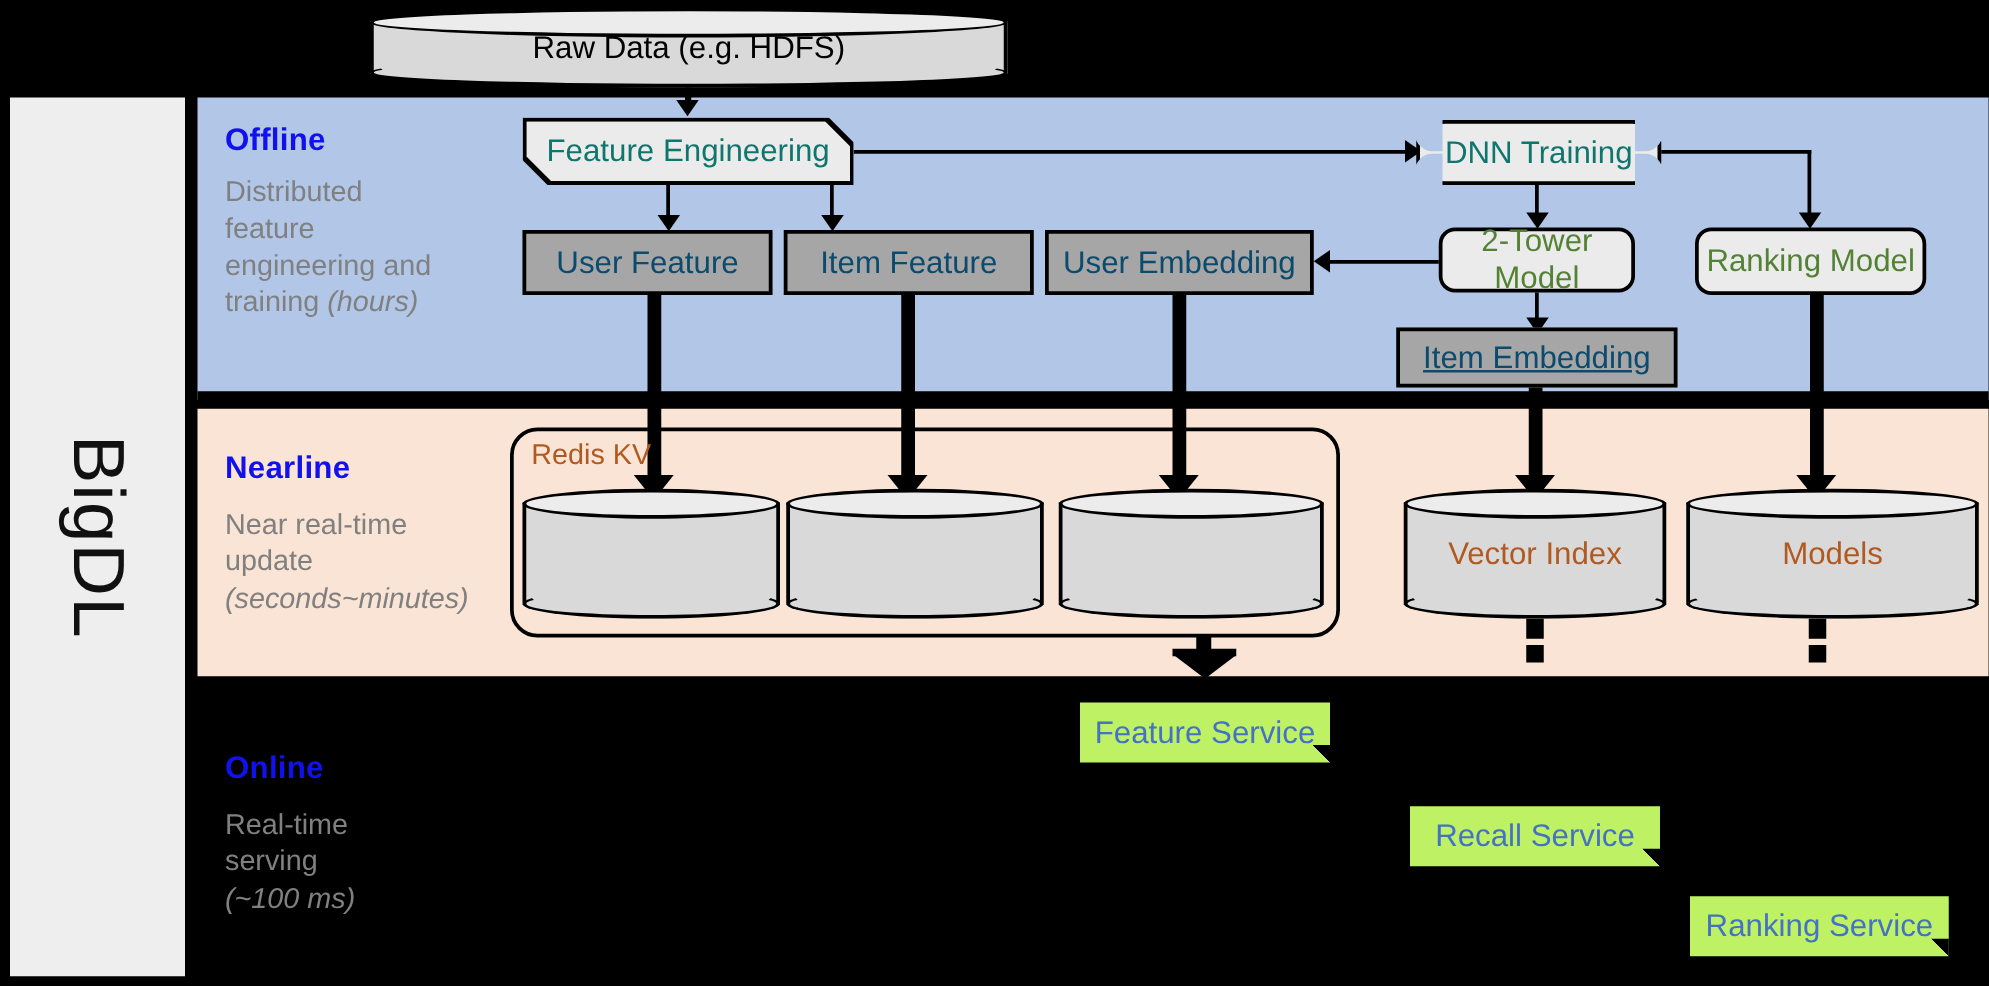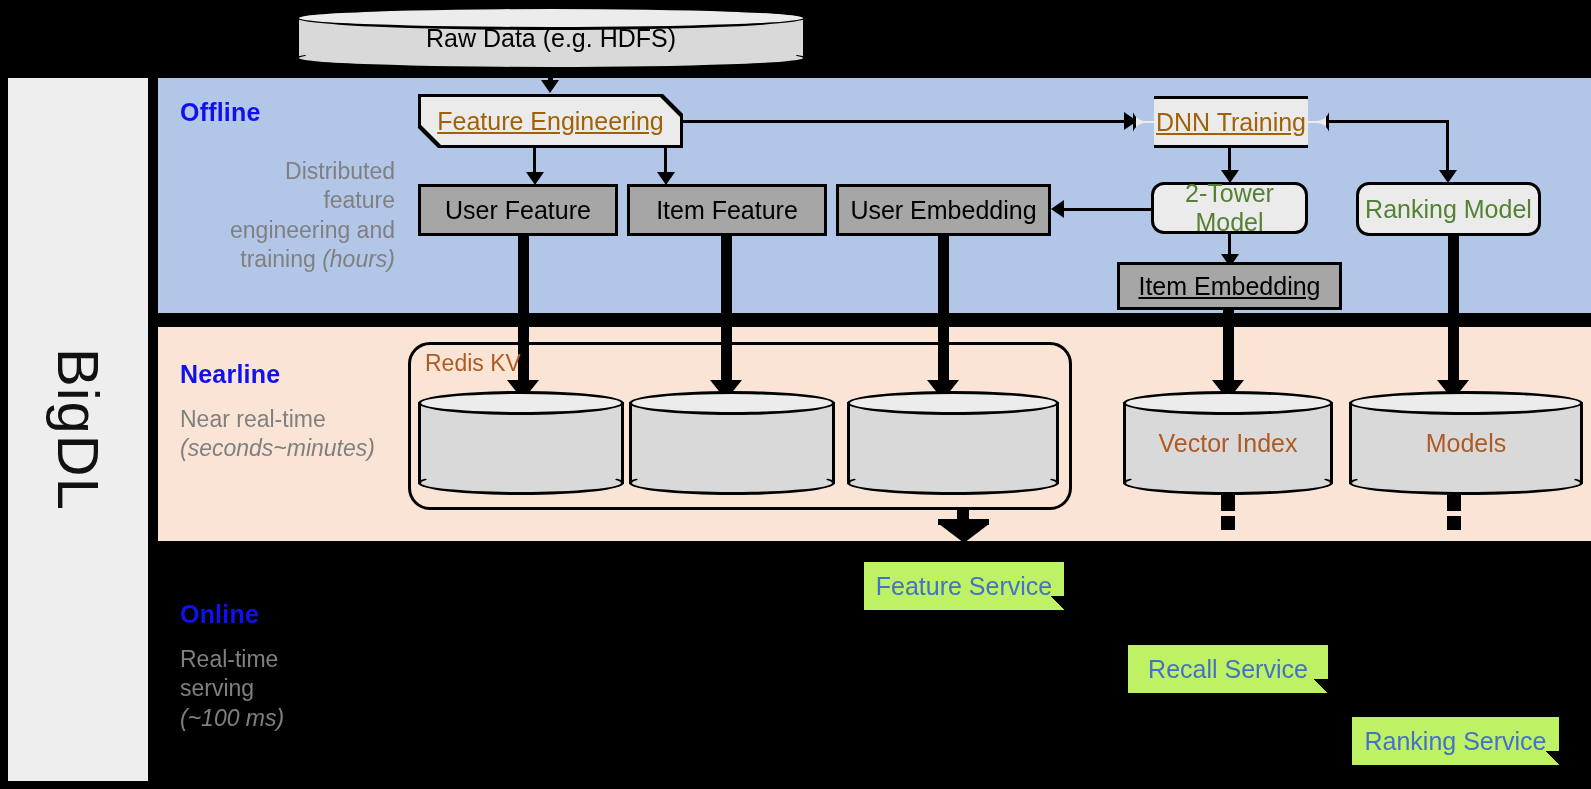--- a/index.html
+++ b/index.html
@@ -25,28 +25,28 @@
   #band-nearline{left:158px;top:327px;width:1433px;height:214px;background:#fae4d5;}
 
   .band-title{font-size:25px;color:#1111ee;font-weight:600;letter-spacing:.2px;}
   .band-sub{font-size:23px;color:#808080;line-height:1.28;}
   .band-sub i{font-style:italic;}
 
   
   .gbox{
     background:#a6a6a6;border:3px solid #000;
     display:flex;align-items:center;justify-content:center;
-    color:#000000;font-size:25px;text-align:center;
+    color:#0c4a6e;font-size:25px;text-align:center;
   }
   .lbox{
     background:#ebebeb;border:3px solid #000;
     display:flex;align-items:center;justify-content:center;
     font-size:25px;text-align:center;
   }
-  .blue-t{color:#a16207;text-decoration:underline;}
+  .blue-t{color:#0f766e;}
   .green-t{color:#548235;}
   .rounded{border-radius:13px;}
 
   
   .cut-corner{
     clip-path:polygon(0 0, calc(100% - 20px) 0, 100% 20px, 100% 100%, 20px 100%, 0 calc(100% - 20px));
     border:none;background:#ebebeb;
   }
   .cut-corner-outline{
     background:#000;
@@ -112,21 +112,21 @@
     <div class="body"></div>
     <div class="bot"></div>
     <div class="top"></div>
     <div class="lbl dark">Raw Data (e.g. HDFS)</div>
   </div>
 
   <div class="abs vline" style="left:548px;top:70px;width:5px;height:14px;"></div>
   <div class="abs ahead-d" style="left:541px;top:80px;"></div>
 
   <div class="abs band-title" style="left:180px;top:98px;">Offline</div>
-  <div class="abs band-sub" style="left:180px;top:157px;width:215px;text-align:right;">
+  <div class="abs band-sub" style="left:180px;top:139px;width:215px;">
     <div>Distributed</div>
     <div>feature</div>
     <div>engineering and</div>
     <div>
       <span>training </span><i>(hours)</i>
     </div>
   </div>
 
   <div class="abs cut-corner-outline" style="left:418px;top:94px;width:265px;height:54px;">
     <div class="abs cut-corner lbox" style="left:3px;top:3px;width:259px;height:48px;border:none;">
@@ -199,20 +199,21 @@
 
   <div class="abs vline" style="left:1223px;top:310px;width:11px;height:78px;"></div>
   <div class="abs ahead-d-big" style="left:1212px;top:380px;"></div>
 
   <div class="abs vline" style="left:1448px;top:236px;width:11px;height:152px;"></div>
   <div class="abs ahead-d-big" style="left:1437px;top:380px;"></div>
 
   <div class="abs band-title" style="left:180px;top:360px;">Nearline</div>
   <div class="abs band-sub" style="left:180px;top:405px;width:230px;">
     <div>Near real-time</div>
+    <div>update</div>
     <div><i>(seconds~minutes)</i></div>
   </div>
 
   <div class="abs" id="redis-box"></div>
   <div class="abs" id="redis-label">Redis KV</div>
 
   <div class="cyl" style="left:418px;top:391px;width:206px;height:104px;">
     <div class="body"></div>
     <div class="bot"></div>
     <div class="top"></div>

